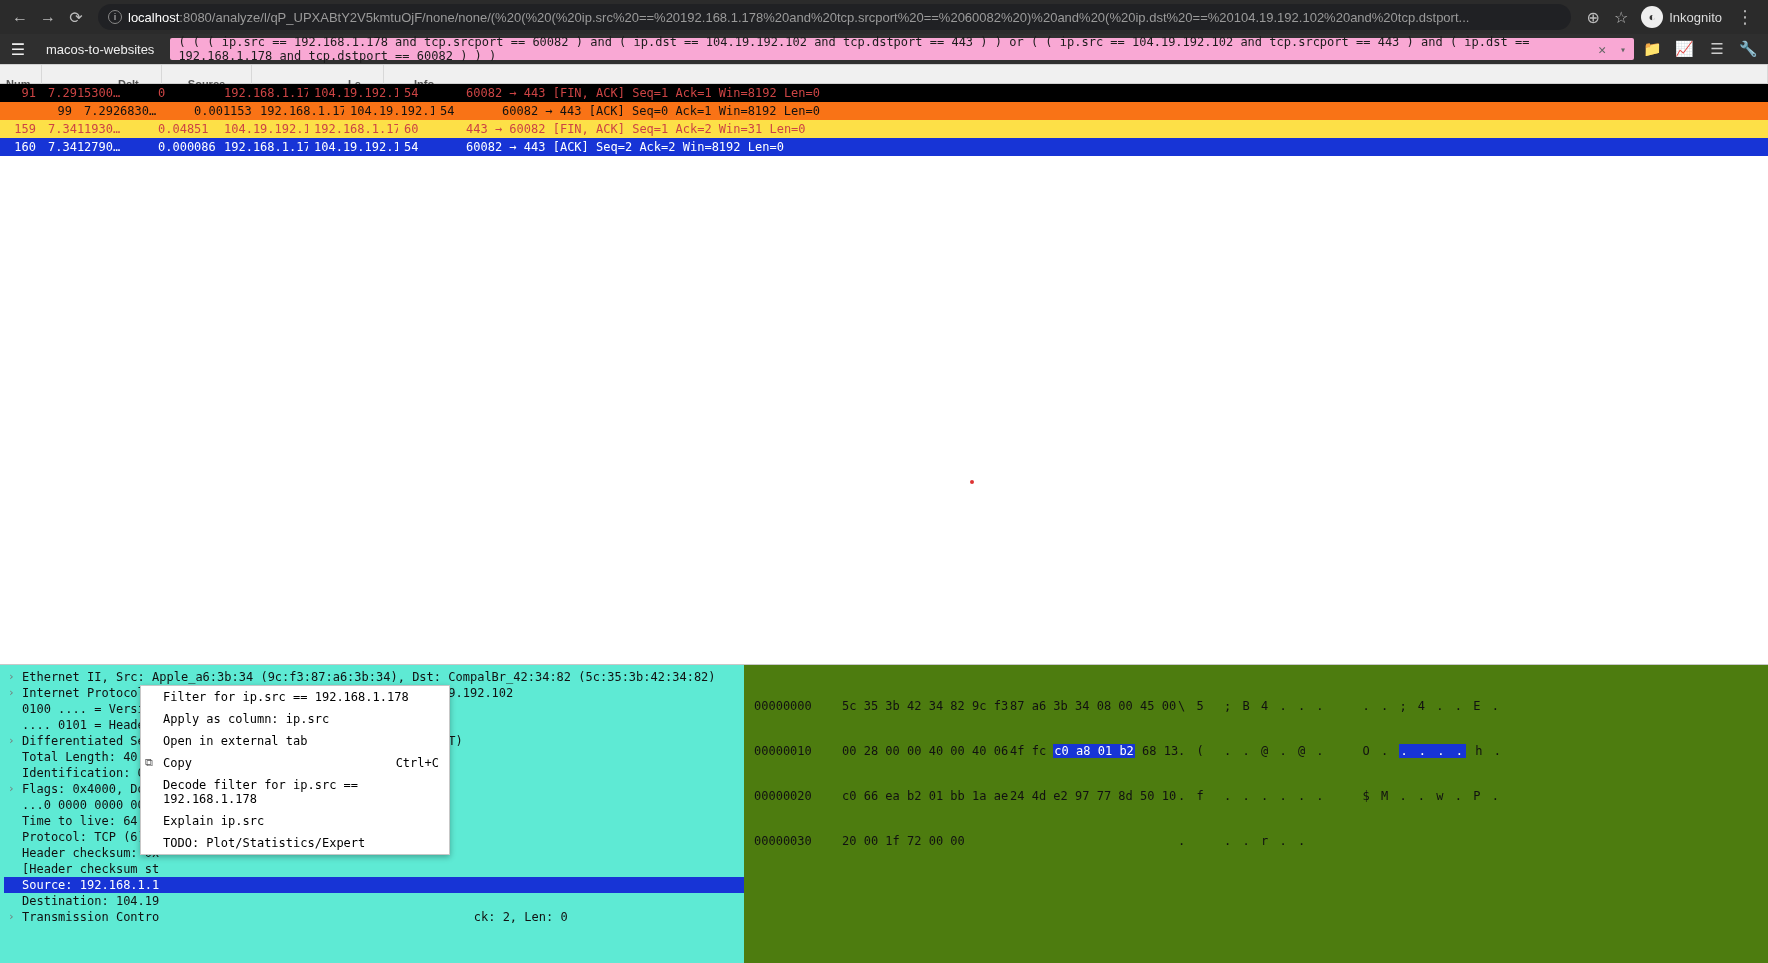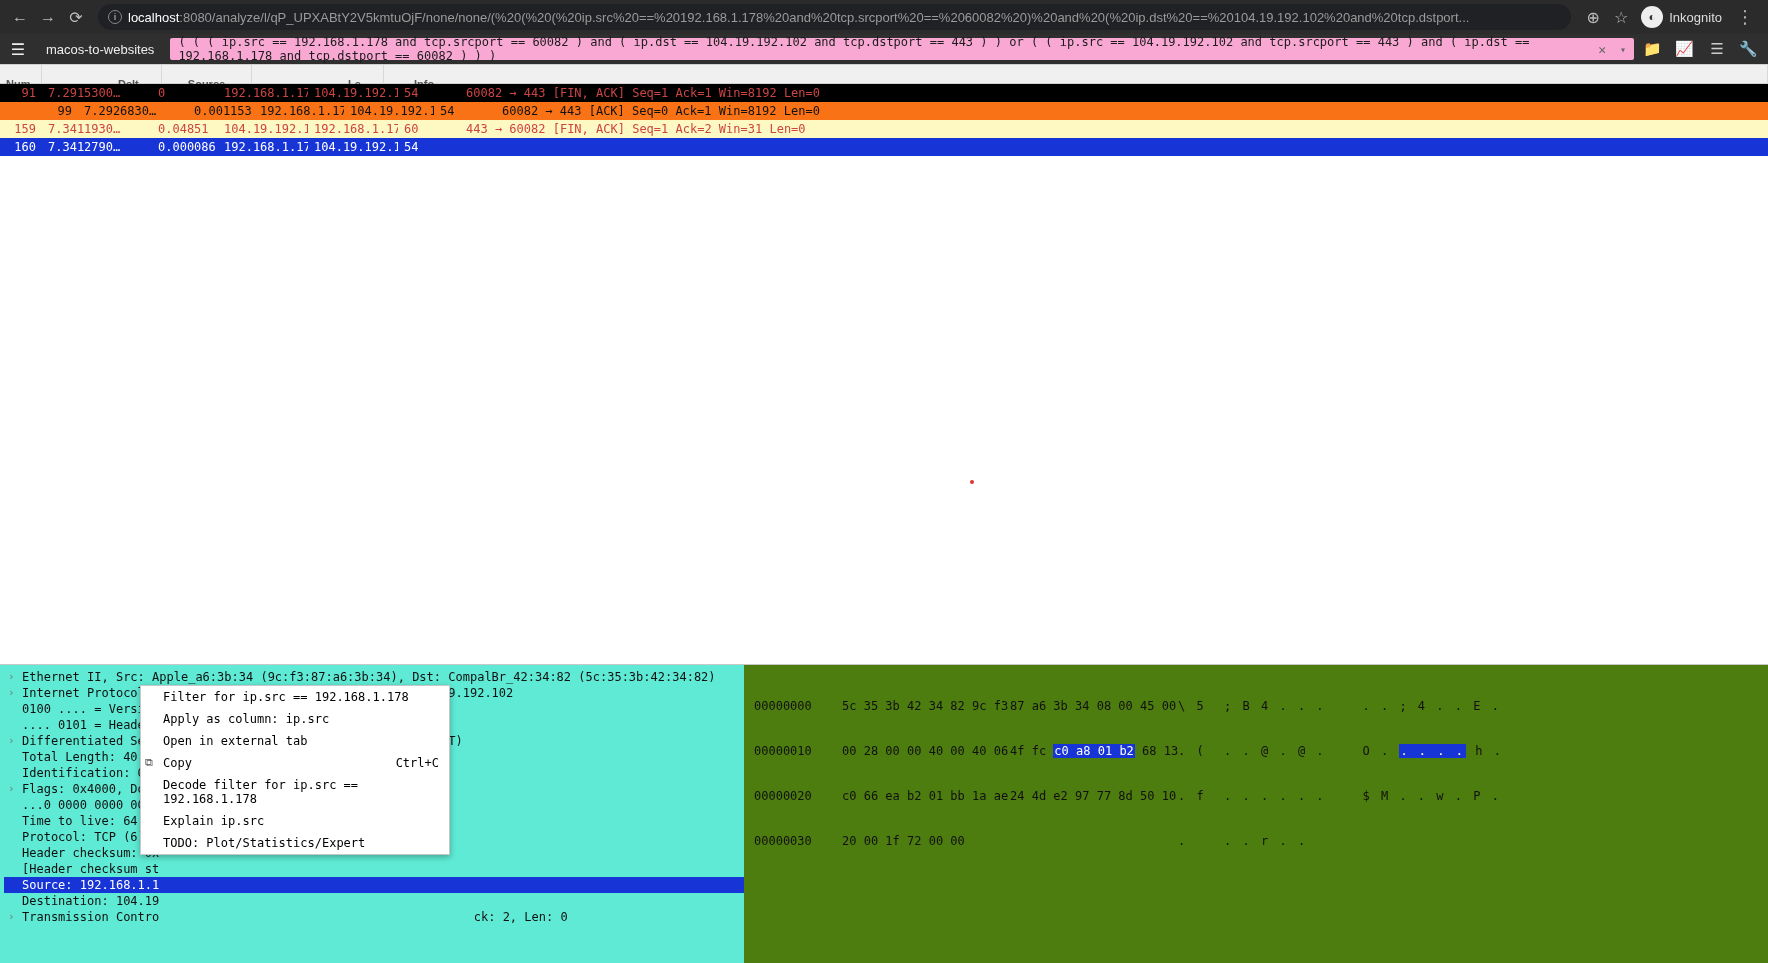--- a/index.html
+++ b/index.html
@@ -152,21 +152,21 @@
   }
   .pkt-row > div { overflow: hidden; padding: 0 6px; }
   .pkt-row .pc-num  { width: 42px; text-align: right; }
   .pkt-row .pc-time { width: 110px; }
   .pkt-row .pc-delta{ width: 66px; }
   .pkt-row .pc-src  { width: 90px; }
   .pkt-row .pc-dst  { width: 90px; }
   .pkt-row .pc-len  { width: 28px; }
   .pkt-row .pc-info { flex:1; padding-left: 40px;}
   .pkt-dark { background: #000; color: #c44; }
-  .pkt-dark2{ background: #fef9c3; color: #c44; }
+  .pkt-dark2{ background: #fde047; color: #c44; }
   .pkt-selected { background: #1734d6; color: #fff; }
   .pkt-normal { background: #f97316; color:#111;padding-left:36px; }
 
   .bottom-panes {
     position: absolute;
     left: 0; right: 0; bottom: 0;
     height: 299px;
     display: flex;
     border-top: 1px solid #c8c8c8;
   }
@@ -317,20 +317,21 @@
     <div class="pc-len">60</div>
     <div class="pc-info">443 → 60082 [FIN, ACK] Seq=1 Ack=2 Win=31 Len=0</div>
   </div>
   <div class="pkt-row pkt-selected">
     <div class="pc-num">160</div>
     <div class="pc-time">7.3412790…</div>
     <div class="pc-delta">0.000086</div>
     <div class="pc-src">192.168.1.178</div>
     <div class="pc-dst">104.19.192.102</div>
     <div class="pc-len">54</div>
+    <div class="pc-info">60082 → 443 [ACK] Seq=2 Ack=2 Win=8192 Len=0</div>
   </div>
   <div class="red-dot"></div>
 </div>
 
 <div class="bottom-panes">
   <div class="tree-pane">
     <div class="tree-line exp">Ethernet II, Src: Apple_a6:3b:34 (9c:f3:87:a6:3b:34), Dst: CompalBr_42:34:82 (5c:35:3b:42:34:82)</div>
     <div class="tree-line exp">Internet Protocol Version 4, Src: 192.168.1.178, Dst: 104.19.192.102</div>
     <div class="tree-line">0100 .... = Version: 4</div>
     <div class="tree-line">.... 0101 = Header Length: 20 bytes (5)</div>

